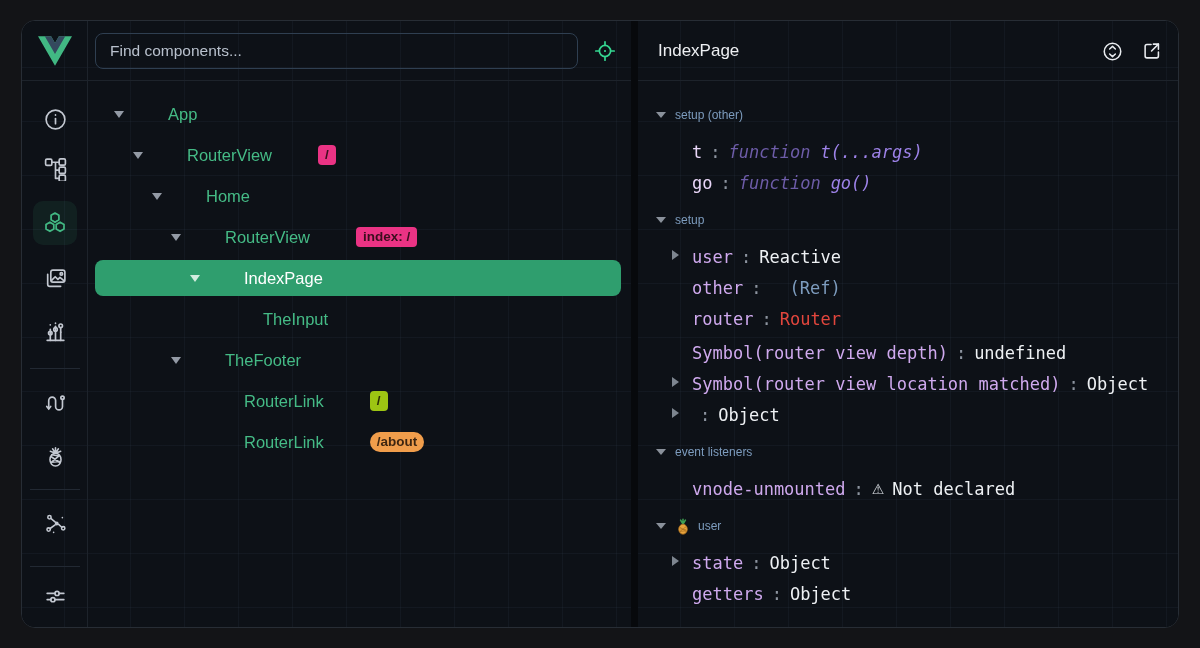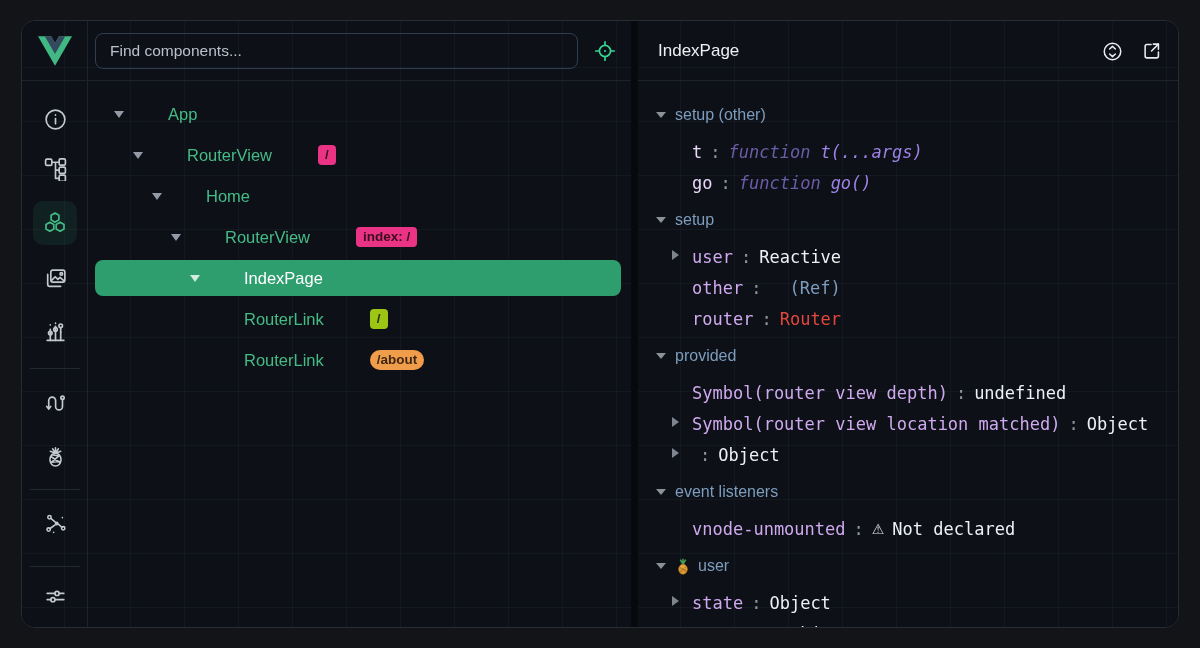--- a/index.html
+++ b/index.html
@@ -67,21 +67,21 @@
     display:flex; align-items:center; gap:16px; }
   .hbtn { width:24px; height:24px; cursor:pointer; display:flex; align-items:center; justify-content:center; }
 
   .state-scroll { position:absolute; left:0; top:60px; right:0; bottom:0;
     padding-top:16px; overflow:hidden; }
   .sec-h { height:36px; margin-top:4px; display:flex; align-items:center; padding-left:18px;
     cursor:pointer; }
   .sec-h:first-child { margin-top:0; }
   .sec-h .tri { border-top-color:#8a919b; border-left-width:5px; border-right-width:5px;
     border-top-width:6.5px; margin-right:9px; }
-  .sec-label { font-size:16px; color:#7d9cbe; }
+  .sec-label { font-size:12px; color:#7d9cbe; }
   .sec-h .pineapple { margin-right:7px; }
 
   .irow { position:relative; height:31px; display:flex; align-items:center; padding-left:54px;
     font-family:"DejaVu Sans Mono", monospace; font-size:17px; white-space:nowrap;
     overflow:hidden; cursor:default; }
   .irow.first { margin-top:3px; }
   .rtri { position:absolute; left:34px; top:9px; width:0; height:0; visibility:hidden;
     border-top:5.5px solid transparent; border-bottom:5.5px solid transparent;
     border-left:7px solid #7d858f; cursor:pointer; }
   .rtri.show { visibility:visible; }
@@ -223,20 +223,28 @@
       </div>
       <div class="trow" style="--d:3">
         <span class="tri"></span>
         <span>RouterView</span>
         <span class="badge pink">index: /</span>
       </div>
       <div class="trow selected" style="--d:4">
         <span class="tri"></span>
         <span>IndexPage</span>
       </div>
+      <div class="trow" style="--d:5">
+        <span class="tri hidden"></span>
+        <span>TheInput</span>
+      </div>
+      <div class="trow" style="--d:3">
+        <span class="tri"></span>
+        <span>TheFooter</span>
+      </div>
       <div class="trow" style="--d:4">
         <span class="tri hidden"></span>
         <span>RouterLink</span>
         <span class="badge lime">/</span>
       </div>
       <div class="trow" style="--d:4">
         <span class="tri hidden"></span>
         <span>RouterLink</span>
         <span class="badge orange">/about</span>
       </div>
@@ -301,24 +309,20 @@
         <span class="colon">:</span>
         <span class="val steel gap">(Ref)</span>
       </div>
       <div class="irow">
 
         <span class="key">router</span>
         <span class="colon">:</span>
         <span class="val red">Router</span>
       </div>
 
-      <div class="sec-h">
-        <span class="tri"></span>
-        <span class="sec-label">provided</span>
-      </div>
       <div class="irow first">
 
         <span class="key">Symbol(router view depth)</span>
         <span class="colon">:</span>
         <span class="val white">undefined</span>
       </div>
       <div class="irow">
         <span class="rtri show"></span>
         <span class="key">Symbol(router view location matched)</span>
         <span class="colon">:</span>

